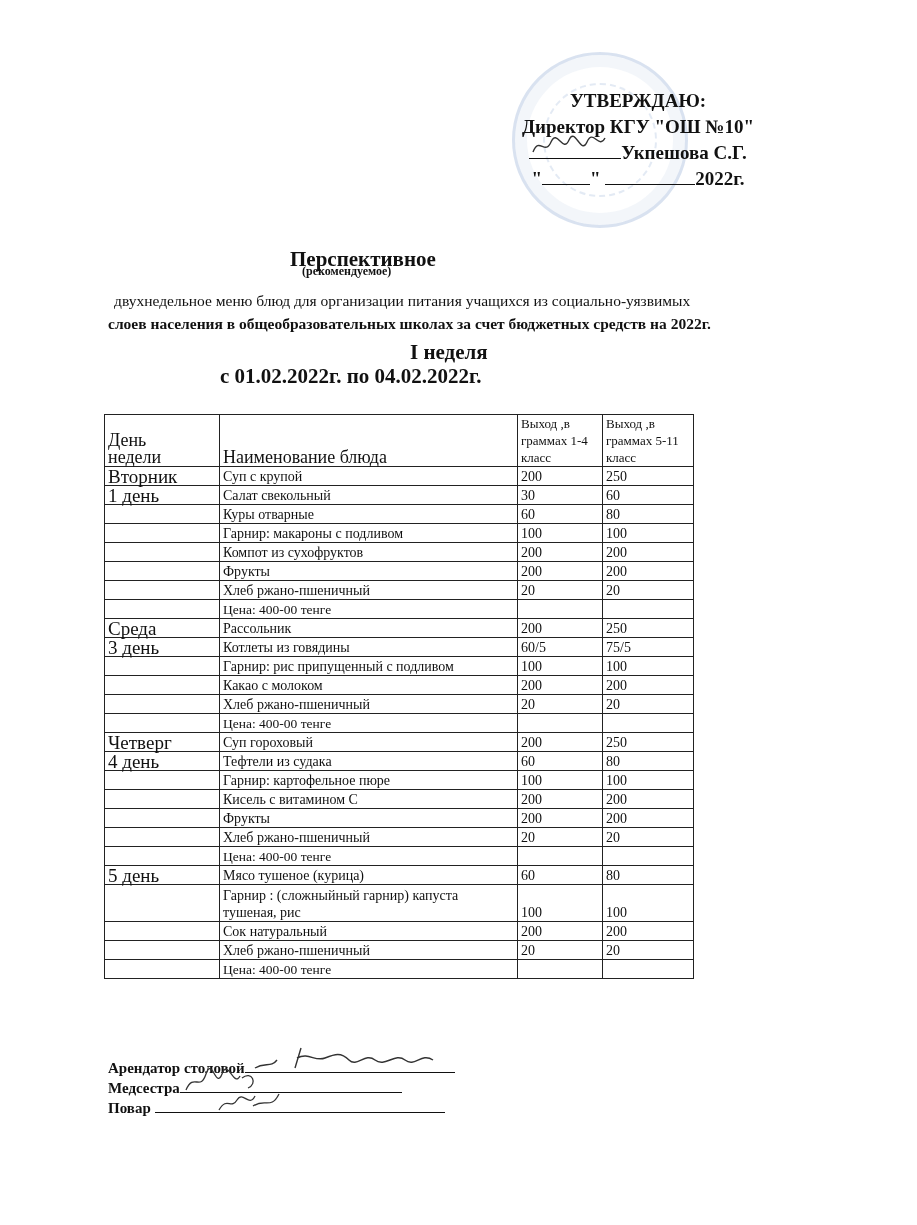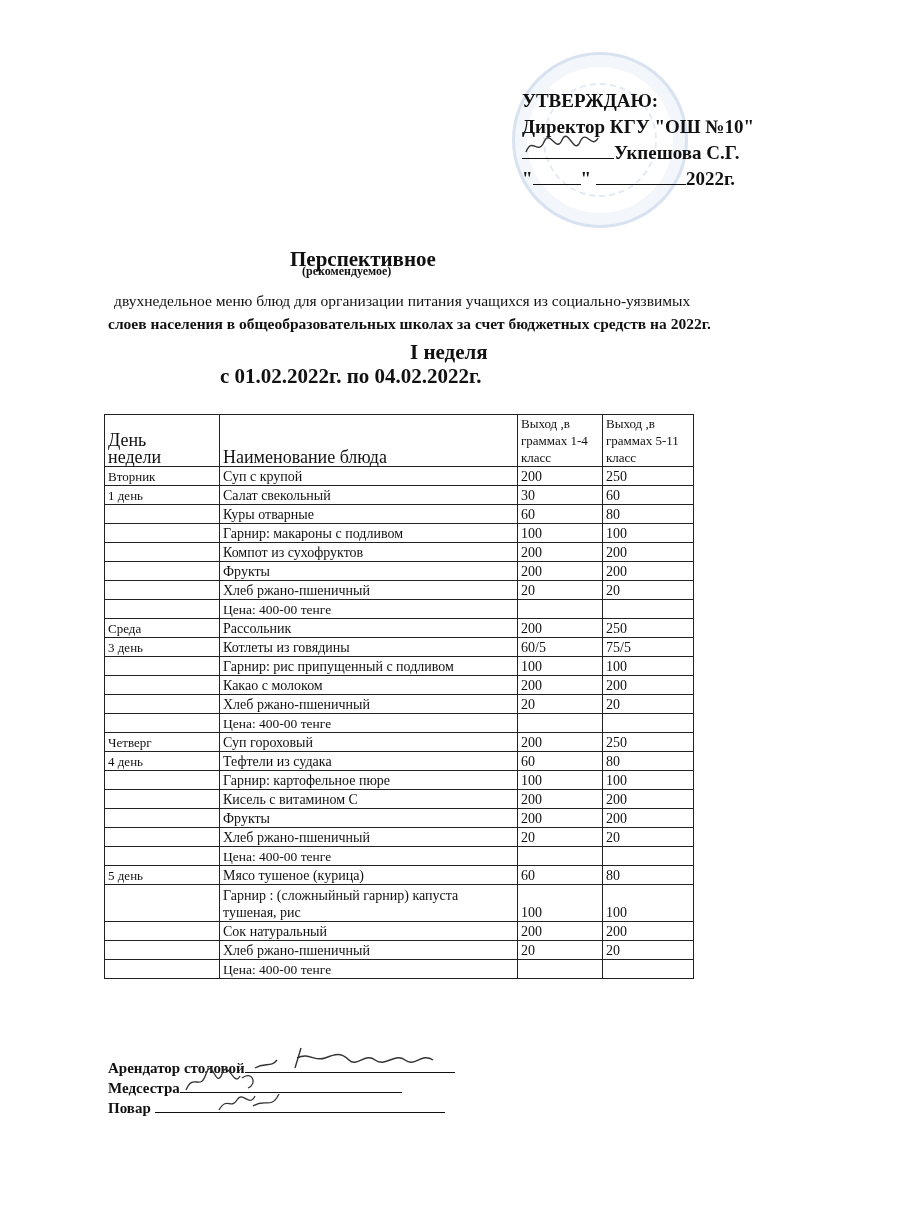--- a/index.html
+++ b/index.html
@@ -10,21 +10,21 @@
   .stamp {
     position: absolute; left: 512px; top: 52px; width: 170px; height: 170px;
     border-radius: 50%; border: 3px solid rgba(120,150,200,0.28);
     box-shadow: inset 0 0 0 12px rgba(140,165,210,0.10);
   }
   .stamp::after {
     content: ""; position: absolute; left: 28px; top: 28px; right: 28px; bottom: 28px;
     border-radius: 50%; border: 2px dashed rgba(130,160,205,0.22);
   }
   .approve {
-    position: absolute; left: 522px; top: 88px; font-weight: bold; font-size: 19px; line-height: 26px;
+    position: absolute; left: 522px; top: 88px; font-weight: bold; font-size: 19px; line-height: 26px; text-align: center;
   }
   .approve div { white-space: nowrap; }
   .sig-line { display: inline-block; border-bottom: 1.5px solid #111; height: 16px; vertical-align: baseline; position: relative; }
   .scribble { position: absolute; left: 0; top: -12px; }
 
   .titles { position: absolute; left: 0; top: 0; width: 917px; }
   .t1 { position: absolute; left: 290px; top: 247px; font-weight: bold; font-size: 21px; }
   .t2 { position: absolute; left: 302px; top: 264px; font-weight: bold; font-size: 12px; font-family: Liberation Serif, serif; }
   .t3 { position: absolute; left: 114px; top: 292px; font-weight: normal; font-size: 15.5px; white-space: nowrap; }
   .t4 { position: absolute; left: 108px; top: 315px; font-weight: bold; font-size: 15.5px; white-space: nowrap; font-family: Liberation Serif, serif; }
@@ -37,21 +37,21 @@
   }
   table.menu td, table.menu th {
     border: 1px solid #222; padding: 0 3px; height: 18px; line-height: 17px; vertical-align: bottom;
     text-align: left; font-weight: normal;
   }
   table.menu { border: 1.5px solid #111; }
   .c1 { width: 108px; } .c2 { width: 291px; } .c3 { width: 78px; } .c4 { width: 84px; }
   th.h-day, th.h-name { font-weight: bold; font-size: 18px; vertical-align: bottom; }
   th.h-day { line-height: 28px; }
   th.h-yield { font-weight: bold; font-size: 13px; line-height: 16px; vertical-align: bottom; }
-  td.day { font-weight: bold; font-size: 13px; margin-left: 20px; }
+  td.day { font-weight: bold; font-size: 19px; margin-left: 20px; }
   td.price { font-weight: bold; font-size: 13.5px; }
   tr.tall td { height: 36px; }
 
   .signoff { position: absolute; left: 108px; top: 1058px; font-weight: bold; font-size: 15px; line-height: 20px; }
   .signoff div { white-space: nowrap; }
   .line { display: inline-block; border-bottom: 1.3px solid #111; height: 14px; position: relative; }
 </style>
 </head>
 <body>
 

